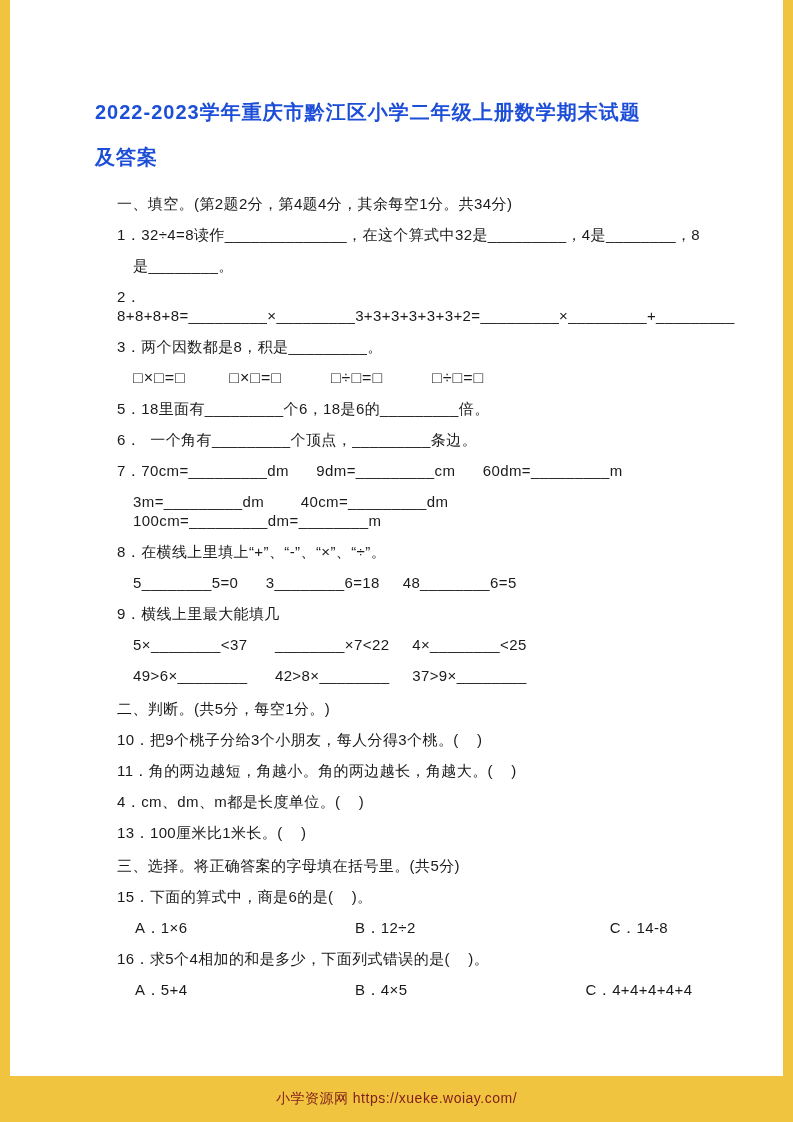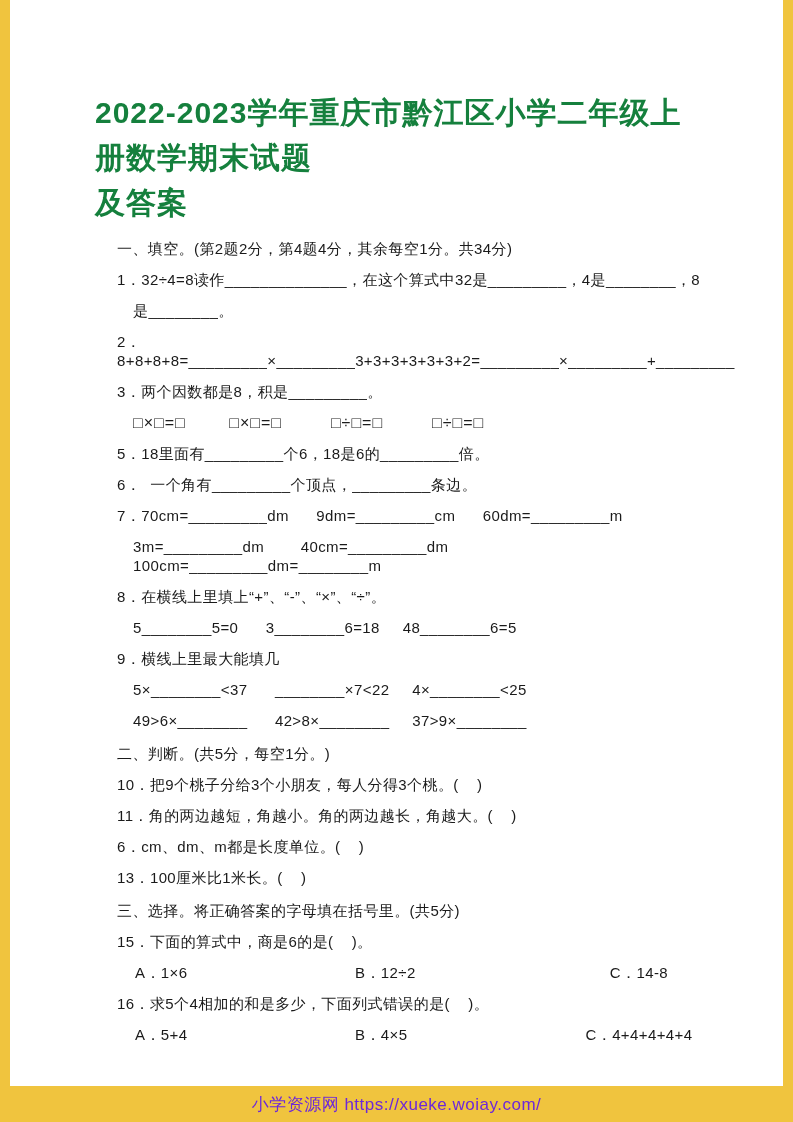--- a/index.html
+++ b/index.html
@@ -10,31 +10,31 @@
     background:#ffffff;
     font-family:"Liberation Sans","DejaVu Sans",sans-serif;
     color:#1a1a1a;
     overflow:hidden;
     box-sizing:border-box;
   }
   .edge{position:absolute;top:0;bottom:0;width:10px;background:#f0c43e;}
   .edge.left{left:0;}
   .edge.right{right:0;}
   .footer{
-    position:absolute;left:0;right:0;bottom:0;height:36px;
+    position:absolute;left:0;right:0;bottom:0;height:46px;
     background:#f0c43e;
     display:flex;align-items:center;justify-content:center;
-    color:#6d28d9;font-size:17px;letter-spacing:0.5px;
+    color:#7f1d1d;font-size:14px;letter-spacing:0.5px;
   }
   .content{
     position:absolute;top:90px;left:95px;right:85px;
   }
   .title-line{
-    font-size:30px;font-weight:700;line-height:45px;
-    color:#15803d;letter-spacing:1px;
+    font-size:20px;font-weight:700;line-height:45px;
+    color:#1d4ed8;letter-spacing:1px;
     white-space:pre-wrap;
   }
   .title-block{margin-bottom:8px;}
   .line{
     margin-left:22px;margin-top:12px;
     font-size:15px;line-height:19px;
     white-space:pre-wrap;
     letter-spacing:0.4px;
   }
   .line.head{margin-top:14px;}
@@ -77,21 +77,21 @@
     <div class="line sub">3m=_________dm        40cm=_________dm        100cm=_________dm=________m</div>
     <div class="line">8．在横线上里填上“+”、“-”、“×”、“÷”。</div>
     <div class="line sub">5________5=0      3________6=18     48________6=5</div>
     <div class="line">9．横线上里最大能填几</div>
     <div class="line sub">5×________&lt;37      ________×7&lt;22     4×________&lt;25</div>
     <div class="line sub">49&gt;6×________      42&gt;8×________     37&gt;9×________</div>
 
     <div class="line head">二、判断。(共5分，每空1分。)</div>
     <div class="line">10．把9个桃子分给3个小朋友，每人分得3个桃。(    )</div>
     <div class="line">11．角的两边越短，角越小。角的两边越长，角越大。(    )</div>
-    <div class="line">6．cm、dm、m都是长度单位。(    )</div>
+    <div class="line">4．cm、dm、m都是长度单位。(    )</div>
     <div class="line">13．100厘米比1米长。(    )</div>
 
     <div class="line head">三、选择。将正确答案的字母填在括号里。(共5分)</div>
     <div class="line">15．下面的算式中，商是6的是(    )。</div>
     <div class="options">
       <span class="opt-a">A．1×6</span>
       <span class="opt-b">B．12÷2</span>
       <span class="opt-c">C．14-8</span>
     </div>
     <div class="line">16．求5个4相加的和是多少，下面列式错误的是(    )。</div>

